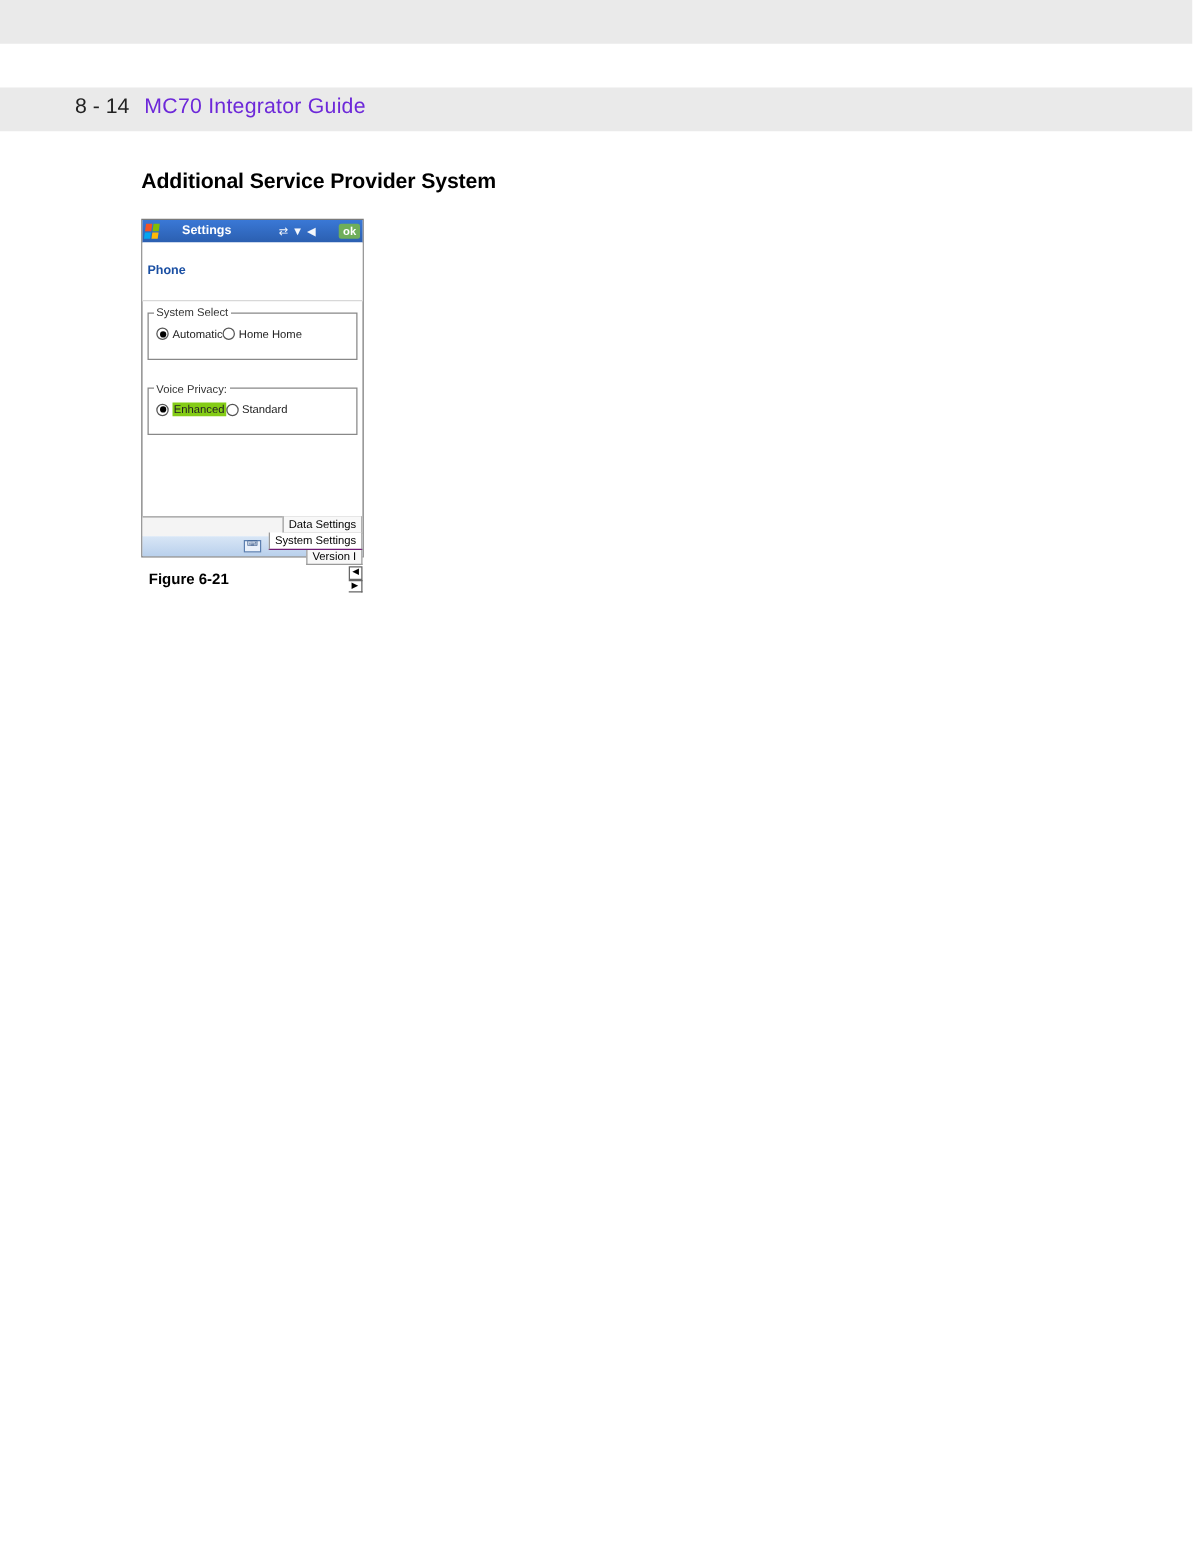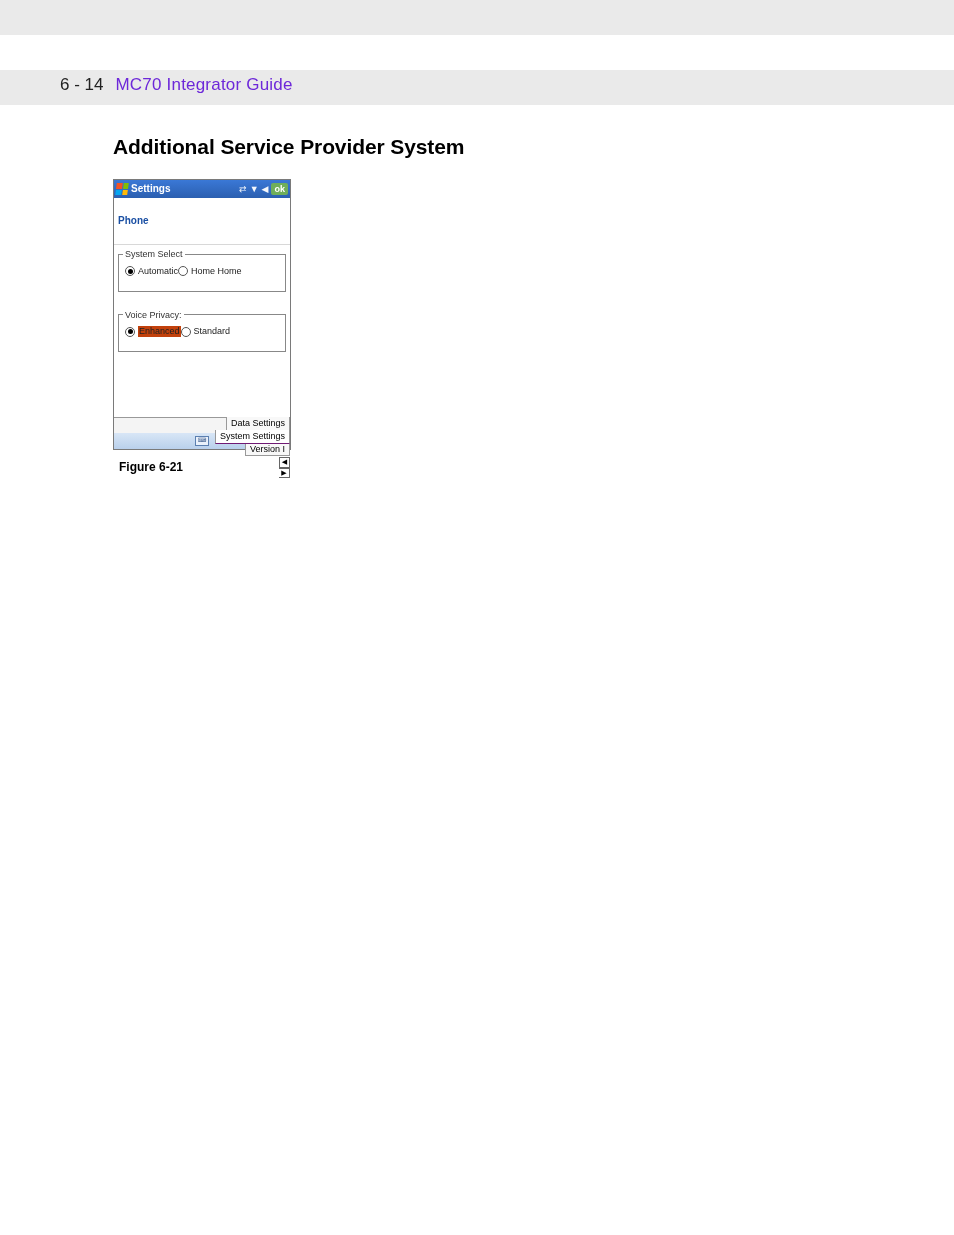--- a/index.html
+++ b/index.html
@@ -18,42 +18,42 @@
     .page-header-bar.spaced { margin-top: 35px; }
     .page-header-content {
       display: flex;
       align-items: center;
       padding: 5px 0 5px 60px;
       gap: 12px;
     }
     .page-num { font-size: 17px; color: #222; }
     .guide-title { font-size: 17px; color: #6d28d9; letter-spacing: .2px; }
     .content { padding: 30px 0 0 113px; width: 840px; }
-    .h3 { font-size: 21px; font-weight: bold; margin: 0 0 20px 0; letter-spacing: -.1px; }
+    .h3 { font-size: 17px; font-weight: bold; margin: 0 0 20px 0; letter-spacing: -.1px; }
     .h2 { font-size: 22px; font-weight: bold; margin: 0 0 20px 0; letter-spacing: -.2px; padding-left: 0; margin-left: -28px; }
     .fig-caption { font-size: 12px; font-weight: bold; margin: 10px 0 0 6px; }
 
     
     .device-shot {
       width: 178px;
       border: 1px solid #7a7a7a;
       font-family: Tahoma, Arial, sans-serif;
       font-size: 9px;
       line-height: 1.2;
       background: #fff;
       user-select: none;
     }
     .wm-titlebar {
       background: linear-gradient(#3a78d6, #2b5fb0);
       color: #fff;
       display: flex;
       align-items: center;
       height: 18px;
       padding: 0 2px;
-      gap: 3px;
+      gap: 19px;
     }
     .start-flag {
       width: 12px; height: 12px;
       display: grid; grid-template-columns: 1fr 1fr; grid-template-rows: 1fr 1fr;
       gap: 1px;
       transform: skewX(-8deg);
     }
     .start-flag span:nth-child(1){background:#f35325;}
     .start-flag span:nth-child(2){background:#81bc06;}
     .start-flag span:nth-child(3){background:#05a6f0;}
@@ -87,21 +87,21 @@
     .radio-row { display: flex; align-items: center; }
     .radio {
       width: 10px; height: 10px; border: 1px solid #555; border-radius: 50%;
       display: inline-flex; align-items: center; justify-content: center;
       flex: 0 0 auto;
     }
     .radio.checked::after{
       content:""; width:5px; height:5px; background:#000; border-radius:50%;
     }
     .radio-label { font-size: 9px; color: #222; }
-    .radio-label.hl { background: #c2410c; padding: 0 1px; }
+    .radio-label.hl { background: #84cc16; padding: 0 1px; }
     .radio-item { display: flex; align-items: center; gap: 3px; }
 
     .wm-tabs {
       display: flex; align-items: flex-end; height: 16px;
       border-top: 1px solid #999; background: #f4f4f4;
       font-size: 9px;
       flex-direction: column;
     }
     .wm-tab {
       border: 1px solid #999; border-top: none;
@@ -130,21 +130,21 @@
     }
 
     .section-gap-lg { height: 340px; }
   </style>
 </head>
 <body>
 
 <div class="page-header-bar"></div>
 <div class="page-header-bar spaced">
   <div class="page-header-content">
-    <span class="page-num">6 - 14</span>
+    <span class="page-num">8 - 14</span>
     <span class="guide-title">MC70 Integrator Guide</span>
   </div>
 </div>
 
 <div class="content">
 
   <div class="h3">Additional Service Provider System</div>
 
   <div class="device-shot">
     <div class="wm-titlebar">

